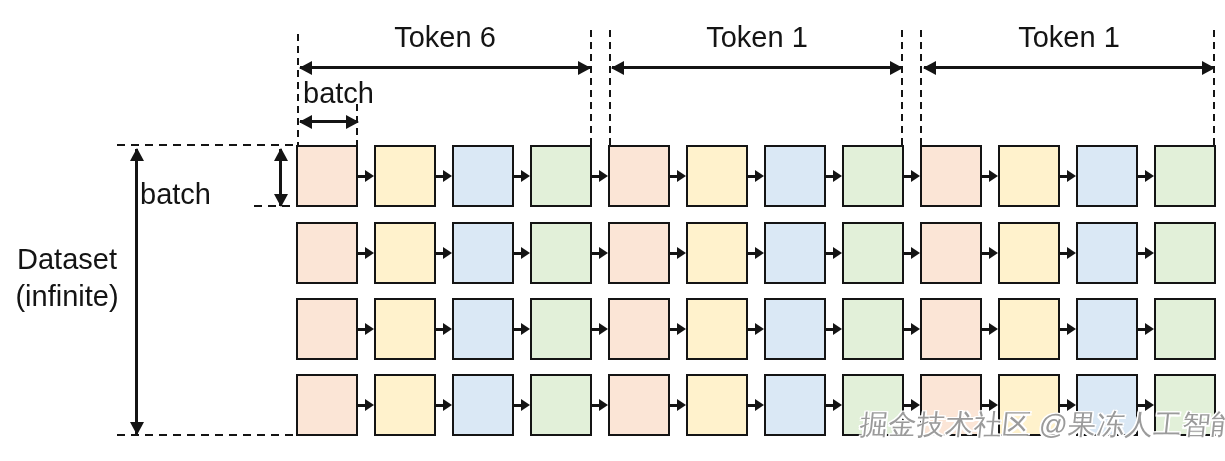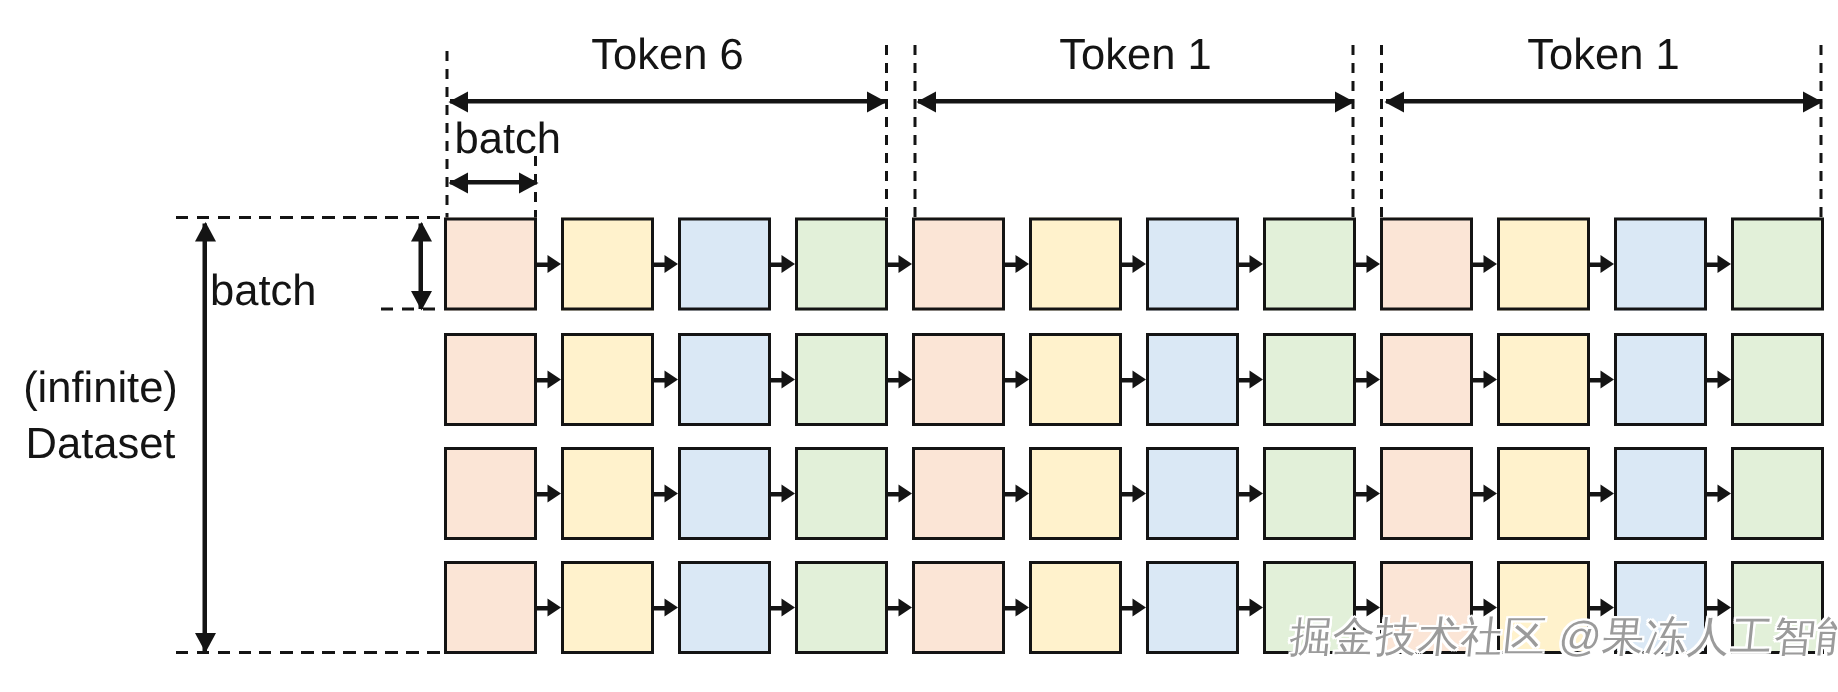--- a/index.html
+++ b/index.html
@@ -52,22 +52,22 @@
                  0 -1.5px 0 #fff,0 1.5px 0 #fff,-1.5px 0 0 #fff,1.5px 0 0 #fff;
     white-space:nowrap;
   }
 </style>
 </head>
 <body>
 
 <div id="stage">
 
   <div class="lbl lbl-dataset">
+    <div>Dataset</div>
     <div>(infinite)</div>
-    <div>Dataset</div>
   </div>
   <div class="lbl lbl-batch">batch</div>
   <div class="lbl lbl-layer">batch</div>
 
   <div class="dblarrow-v" style="left:135px;top:149px;height:285px;"></div>
   <div class="dblarrow-v" style="left:279px;top:149px;height:57px;"></div>
   <div class="dblarrow-h" style="left:300px;top:120px;width:58px;"></div>
 
   <div class="dash-h" style="left:117px;top:144px;width:180px;"></div>
   <div class="dash-h" style="left:117px;top:434px;width:180px;"></div>

